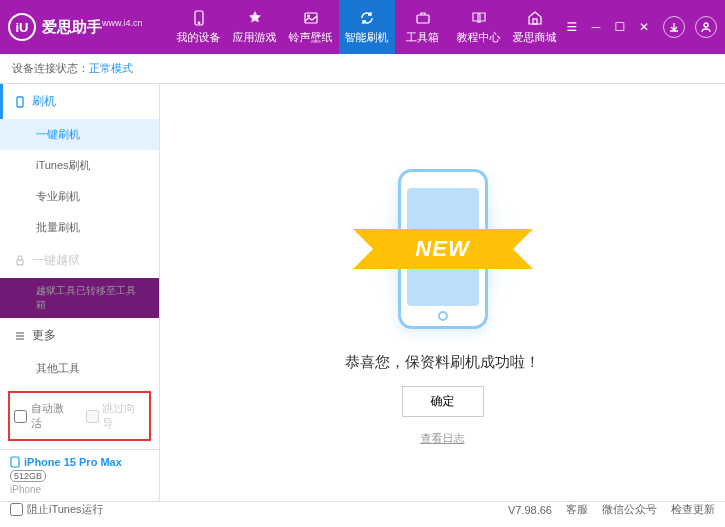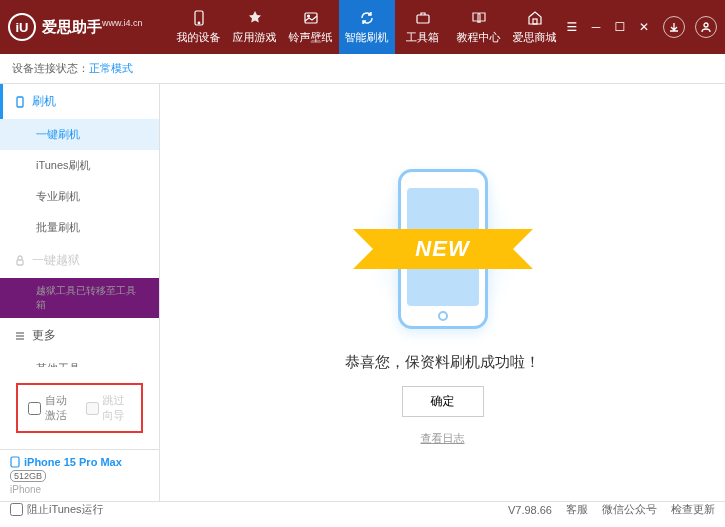--- a/index.html
+++ b/index.html
@@ -1,17 +1,17 @@
 <!DOCTYPE html>
 <html><head>
 <meta charset="utf-8">
 <style>
 * { margin: 0; padding: 0; box-sizing: border-box; font-family: "Microsoft YaHei", Arial, sans-serif; }
 body { width: 725px; height: 527px; background: #fff; font-size: 12px; color: #333; overflow: hidden; }
-.header { height: 54px; background: #7f1d1d; display: flex; align-items: center; padding: 0 8px; color: #fff; text-align: right; }
+.header { height: 54px; background: #a21caf; display: flex; align-items: center; padding: 0 8px; color: #fff; text-align: right; }
 .logo { display: flex; align-items: center; gap: 6px; margin-right: 28px; }
 .logo-icon { width: 28px; height: 28px; border: 2px solid #fff; border-radius: 50%; display: flex; align-items: center; justify-content: center; font-weight: bold; font-size: 13px; }
 .logo-text { display: flex; flex-direction: row; line-height: 1.1; }
 .logo-title { font-size: 15px; font-weight: bold; }
 .logo-sub { font-size: 9px; opacity: 0.85; }
 .nav { display: flex; flex: 1; height: 100%; }
 .nav-item { width: 56px; display: flex; flex-direction: column; align-items: center; justify-content: center; gap: 3px; cursor: pointer; font-size: 11px; }
 .nav-item.active { background: #1976D2; }
 .nav-icon { width: 18px; height: 18px; display: flex; align-items: center; justify-content: center; }
 .win-controls { display: flex; gap: 6px; margin-left: auto; align-items: center; }
@@ -21,21 +21,21 @@
 .status-value { color: #2196F3; }
 .body { display: flex; height: calc(100% - 54px - 30px - 26px); }
 .sidebar { width: 160px; border-right: 1px solid #e0e0e0; display: flex; flex-direction: column; overflow: hidden; }
 .side-list { flex: 1; overflow: auto; }
 .side-cat { display: flex; align-items: center; gap: 6px; padding: 9px 14px; font-size: 12px; color: #555; cursor: pointer; }
 .side-cat.active { color: #2196F3; border-left: 3px solid #2196F3; padding-left: 11px; }
 .side-sub { padding: 8px 14px 8px 36px; font-size: 11px; color: #666; cursor: pointer; }
 .side-sub.active { background: #E3F2FD; color: #2196F3; }
 .side-note { padding: 6px 14px 6px 36px; font-size: 10px; color: #999; background: #701a75; line-height: 1.4; }
 .side-lock { color: #ccc; }
-.side-checks { border: 2px solid #e53935; padding: 8px 10px; display: flex; gap: 12px; font-size: 11px; color: #888; margin: 16px; }
+.side-checks { border: 2px solid #e53935; padding: 8px 4px; display: flex; gap: 12px; font-size: 11px; color: #888; margin: 8px; }
 .side-checks label { display: flex; align-items: center; gap: 4px; }
 .side-checks .disabled { color: #ccc; }
 .device-info { border-top: 1px solid #e0e0e0; padding: 6px 10px; }
 .device-name { color: #2196F3; font-size: 11px; font-weight: bold; display: flex; align-items: center; gap: 4px; }
 .device-badge { display: inline-block; border: 1px solid #999; padding: 0 3px; font-size: 9px; color: #666; border-radius: 5px; margin-top: 2px; }
 .device-type { font-size: 10px; color: #aaa; margin-top: 2px; }
 .main { flex: 1; display: flex; flex-direction: column; align-items: center; justify-content: center; gap: 14px; padding-top: 20px; }
 .phone-illus { position: relative; width: 200px; height: 180px; display: flex; align-items: center; justify-content: center; }
 .phone-body { width: 90px; height: 160px; background: #fff; border: 3px solid #90CAF9; border-radius: 14px; position: relative; box-shadow: 0 4px 12px rgba(33,150,243,0.15); }
 .phone-screen { position: absolute; top: 16px; left: 6px; right: 6px; bottom: 20px; background: #BBDEFB; border-radius: 4px; }

